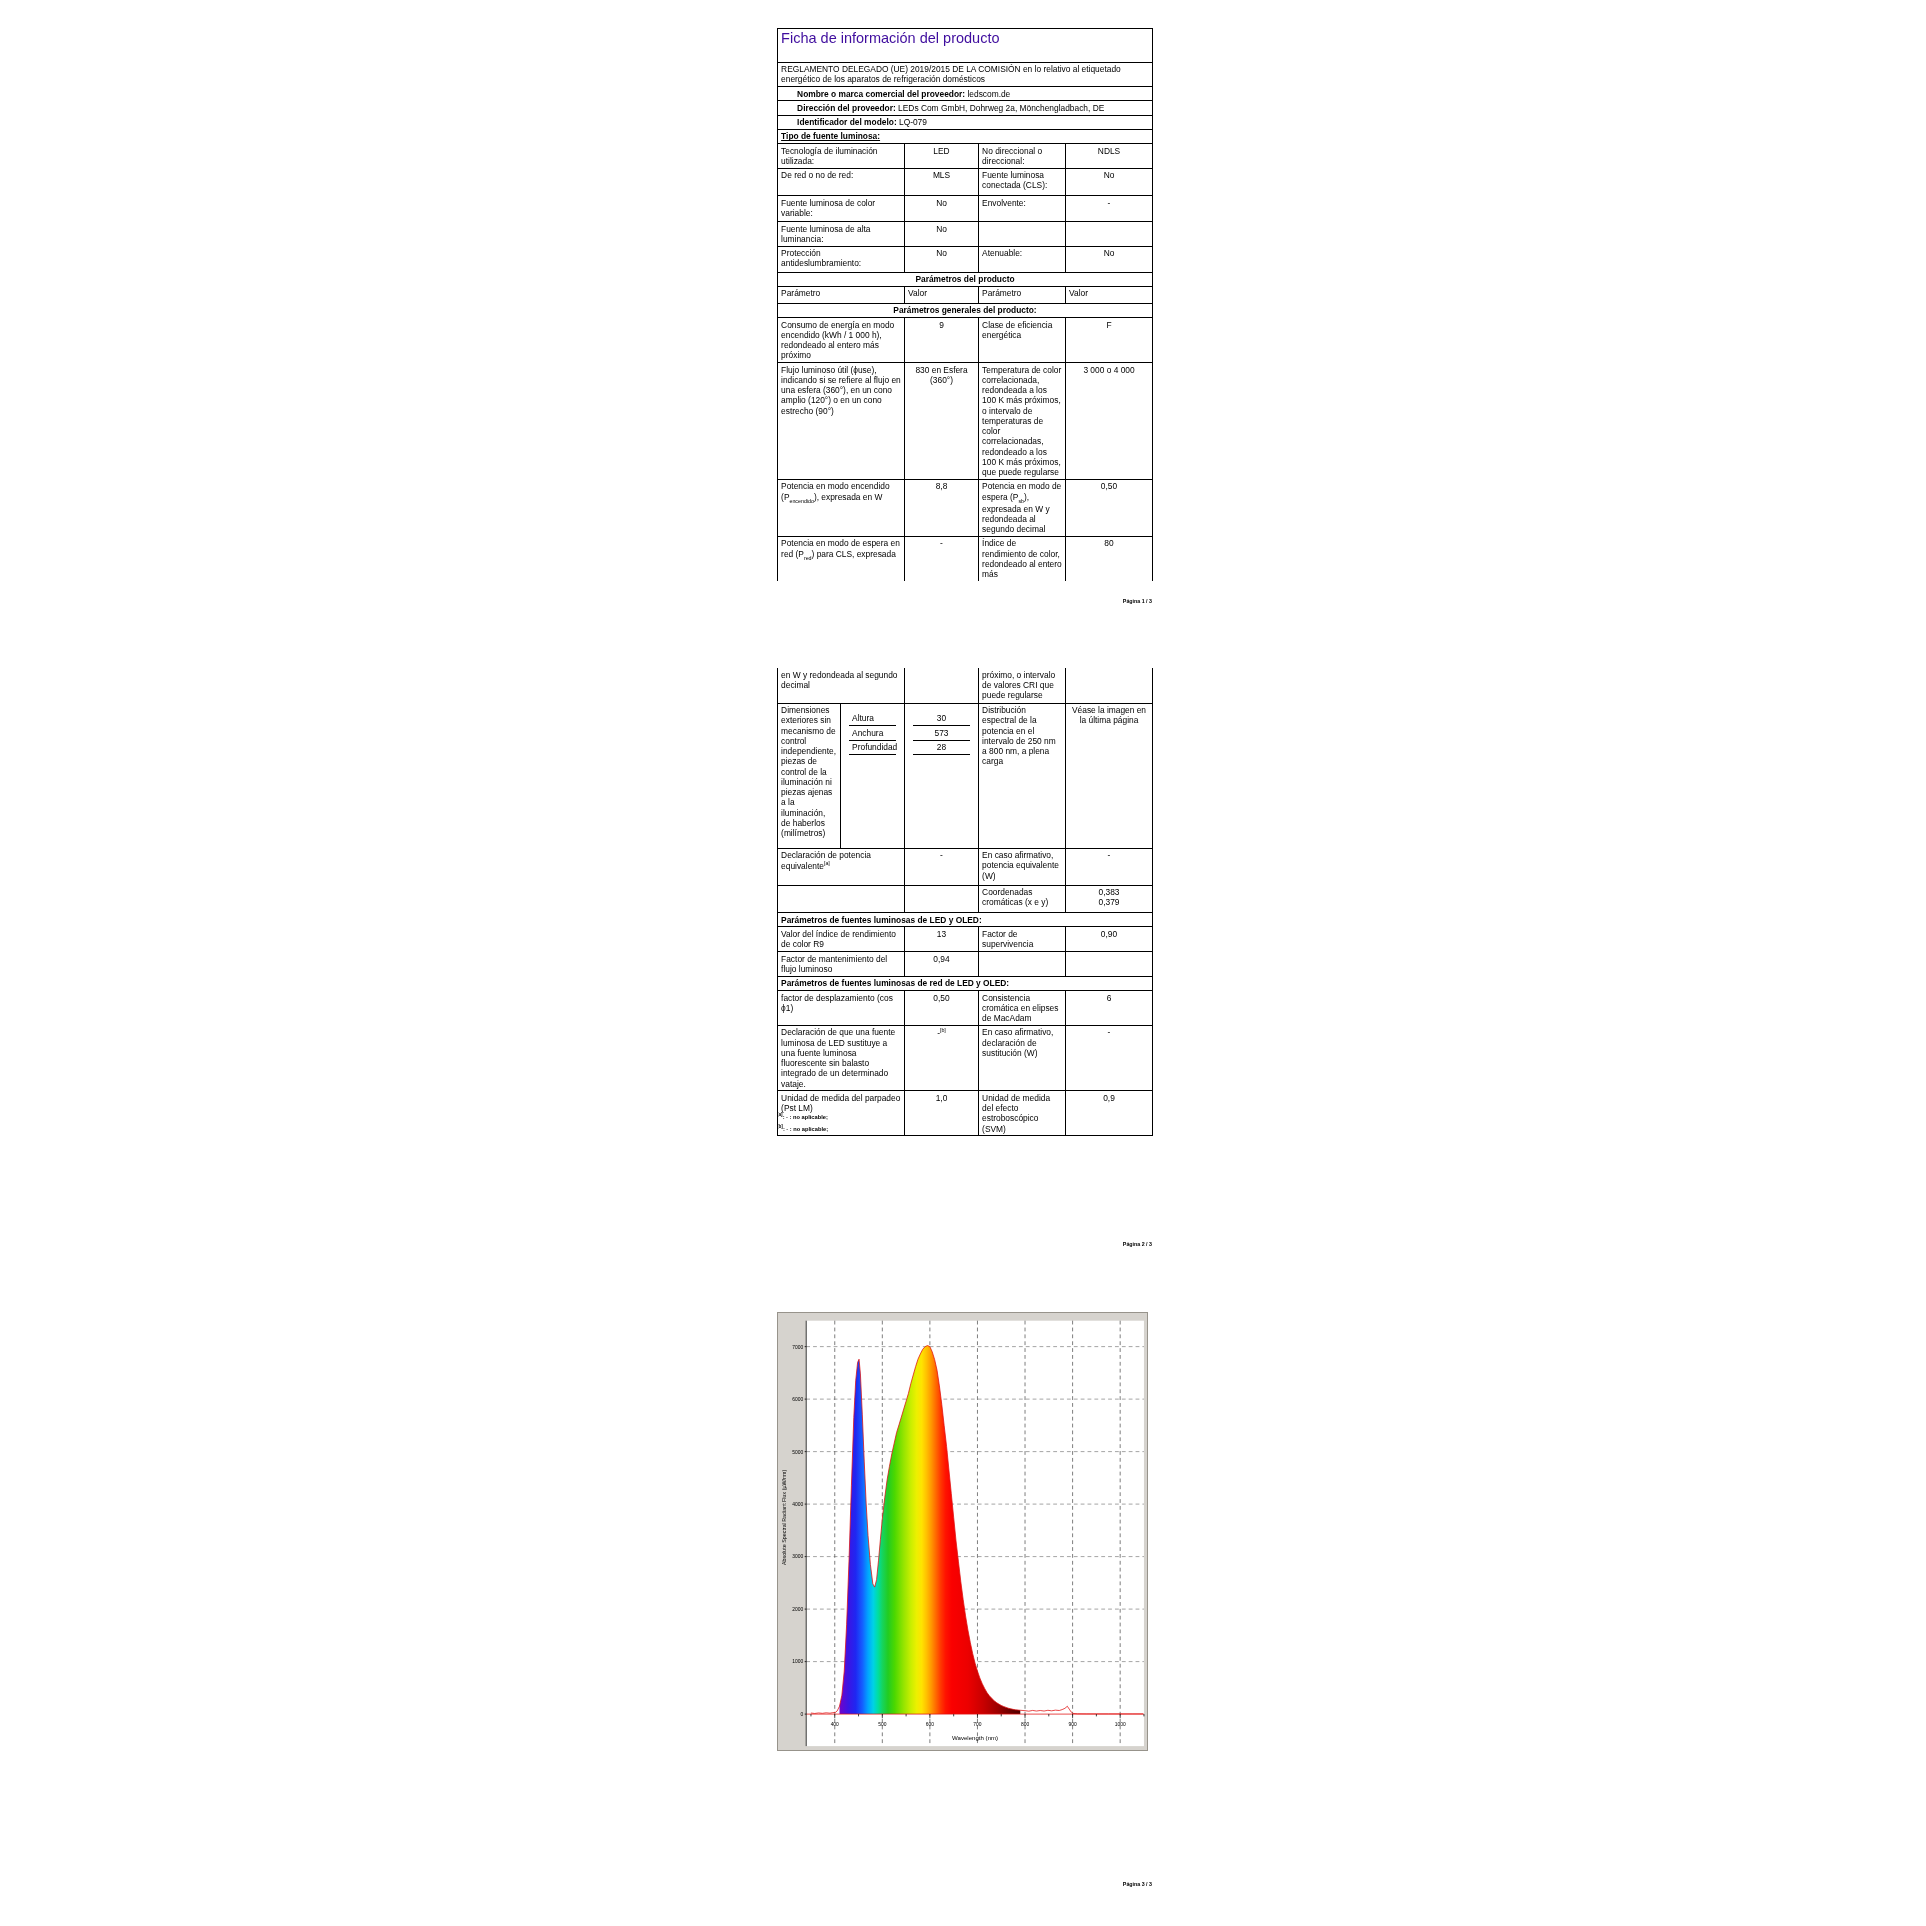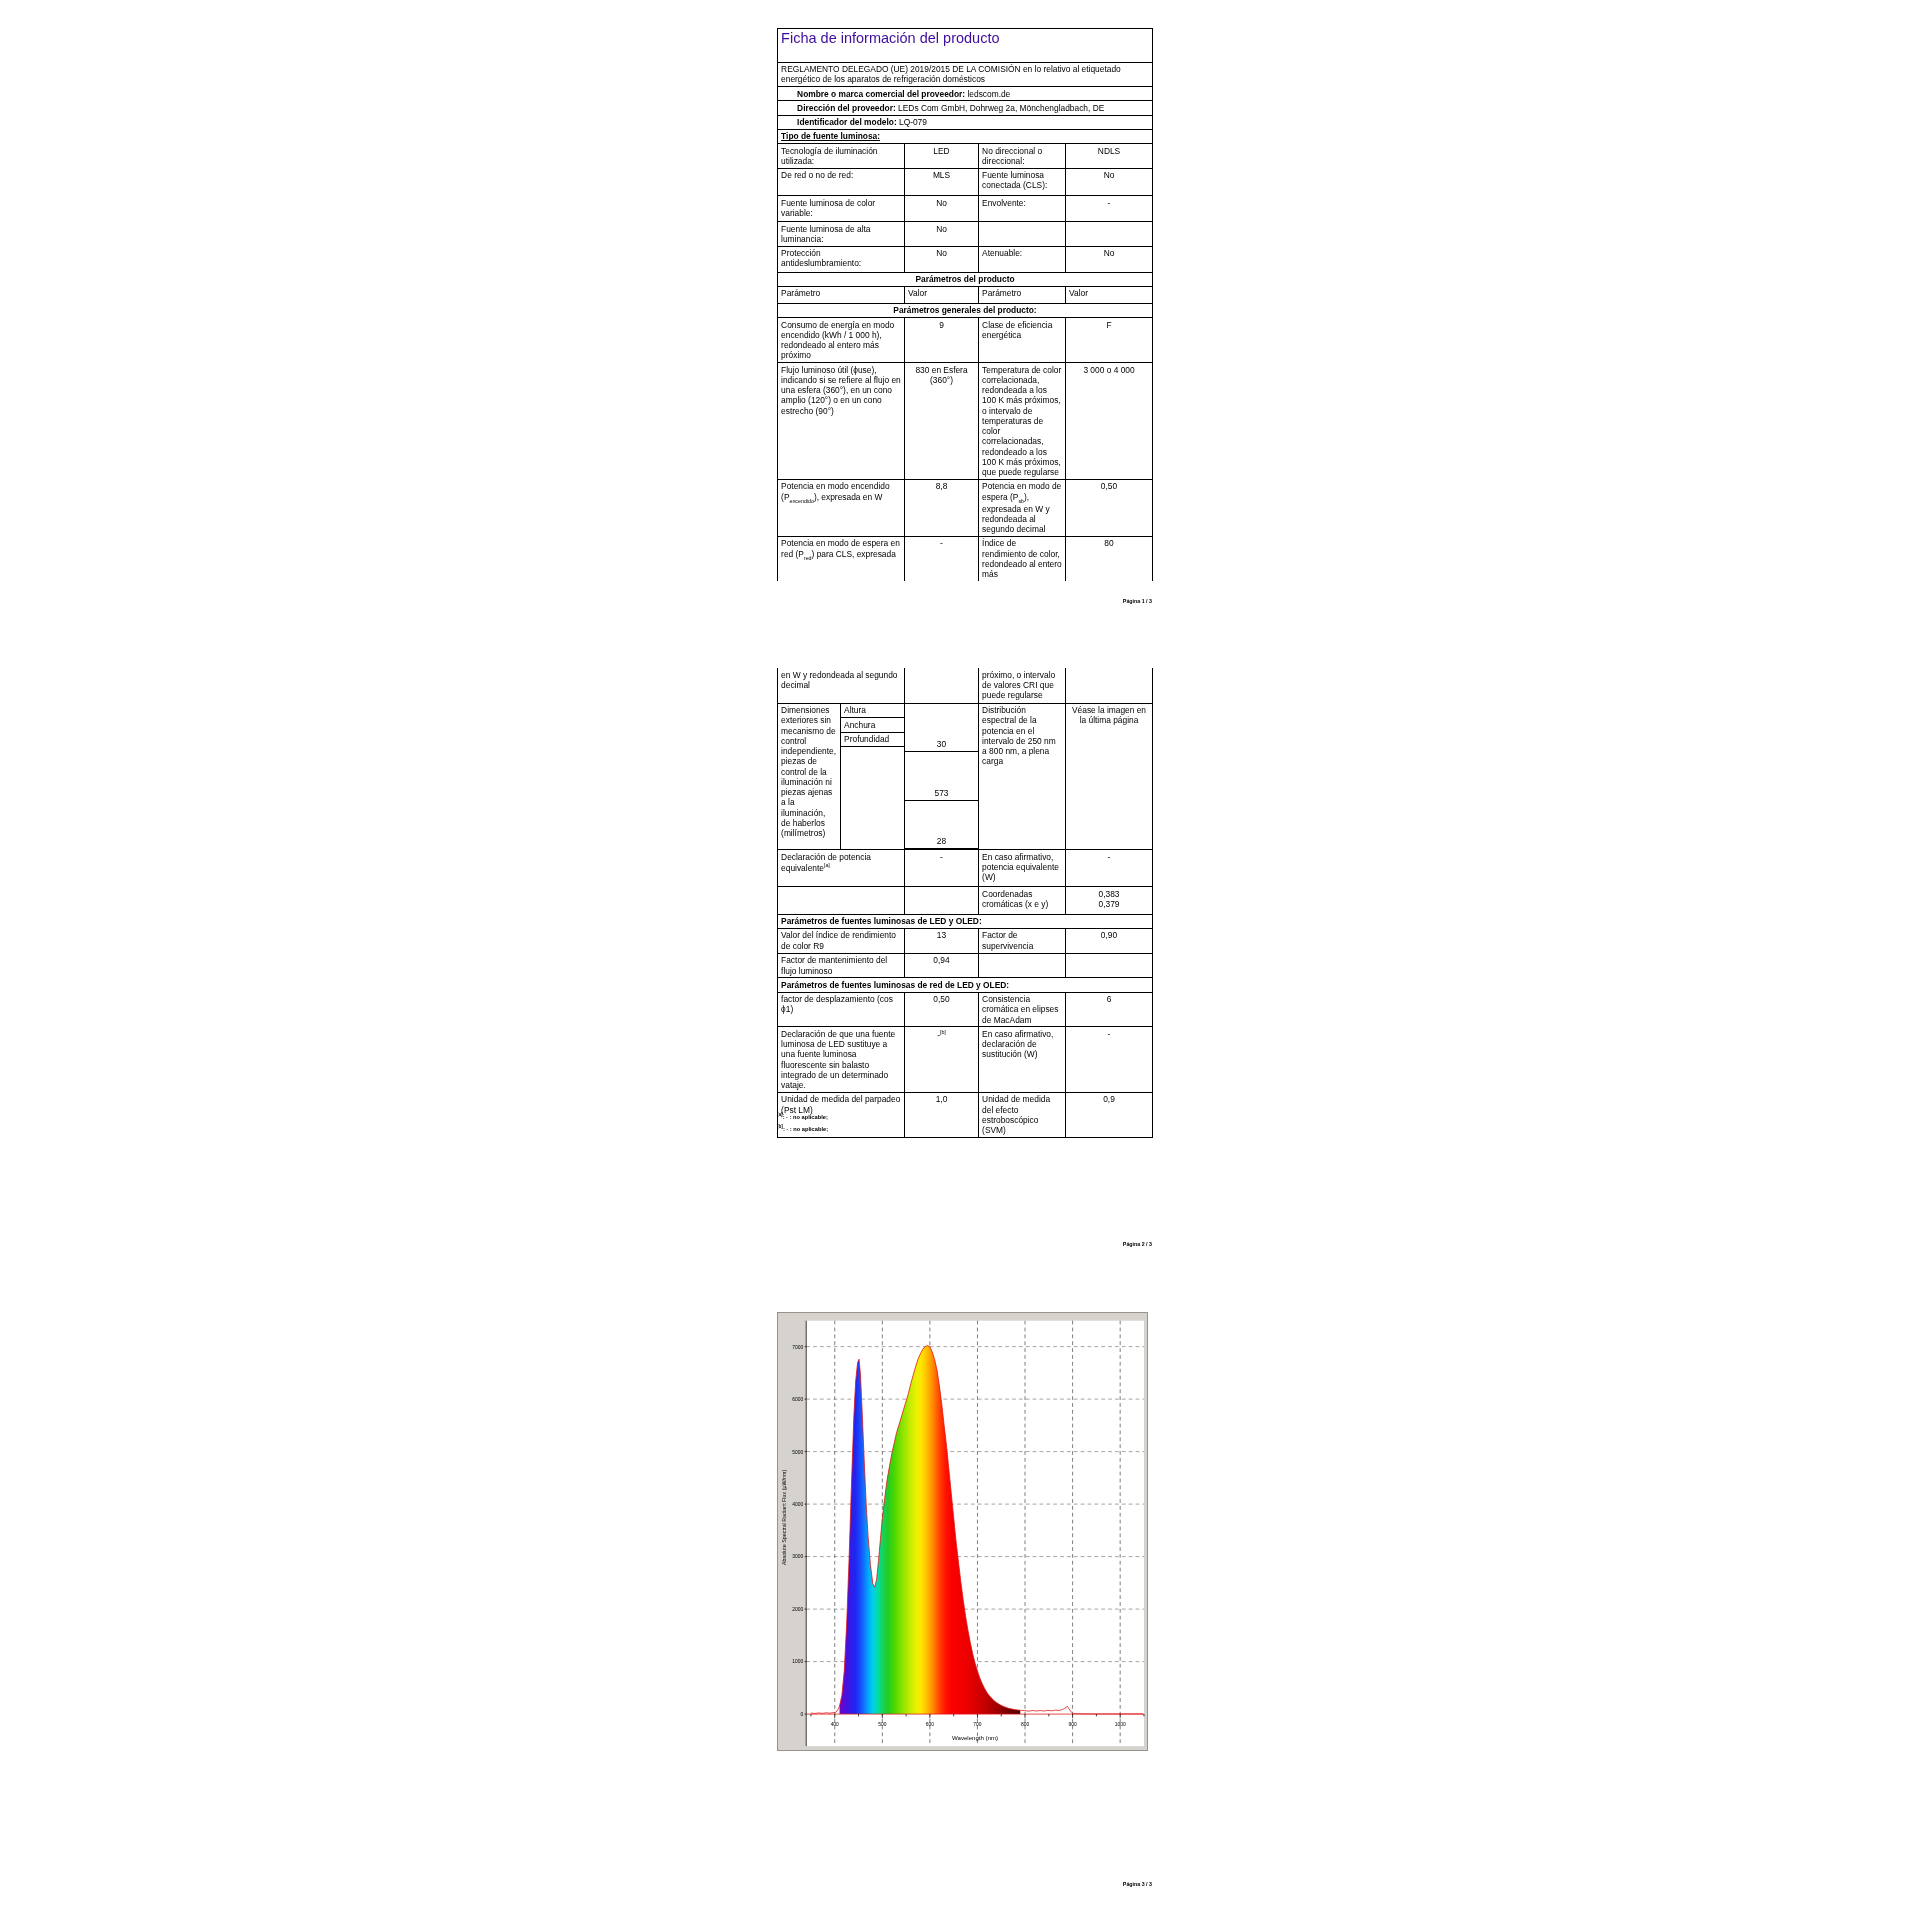--- a/index.html
+++ b/index.html
@@ -8,31 +8,31 @@
   .page{position:absolute;left:777px;width:375px;}
   table.doc{border-collapse:collapse;width:100%;table-layout:fixed;
             font-size:8.4px;line-height:1.22;}
   table.doc td{border:0.8px solid #000;padding:1.5px 3.1px;vertical-align:top;
                overflow:hidden;}
   .title-cell{padding:3.8px 3.8px 6.9px 3.8px;}
   .doc-title{font-size:14.5px;font-weight:normal;letter-spacing:0px;}
   .reg-cell{padding:2.3px 3.8px 4.6px 3.8px;}
   .sup-label{font-weight:bold;margin-left:16px;}
   .bold{font-weight:bold;text-decoration:underline;}
-  .vc{text-align:center;margin-top:34px;}
+  .vc{text-align:center;}
   .sec-center{font-weight:bold;text-align:center;padding:1.5px 3.1px;}
   .sec-left{font-weight:bold;text-align:left;padding:1.5px 3.1px;}
   tr.cut td{border-bottom:none;}
   table.nb{border-bottom:none;}
   table.nt{border-top:none;}
   .gap{margin-top:8.4px;}
   sub{font-size:5.3px;}
   sup{font-size:5.3px;}
   .two-line div{line-height:1.25;}
-  .subcell{padding:0 !important;}
+  .subcell{padding:8px !important;}
   .subrow{height:14.5px;box-sizing:border-box;border-bottom:0.8px solid #000;
           padding:1.5px 3.1px;}
   .pfooter{position:absolute;left:777px;width:375px;text-align:right;
            font-size:5.3px;font-weight:bold;}
   .footnotes{position:absolute;left:777px;width:375px;font-size:5.7px;
              font-weight:bold;line-height:1.7;}
   .footnotes sup{font-size:4.6px;}
   #chart-box{position:absolute;left:777px;top:1312px;width:371px;height:439px;
              background:#d6d3ce;border:0.8px solid #97938b;box-sizing:border-box;}
   #chart-box svg{display:block;}

